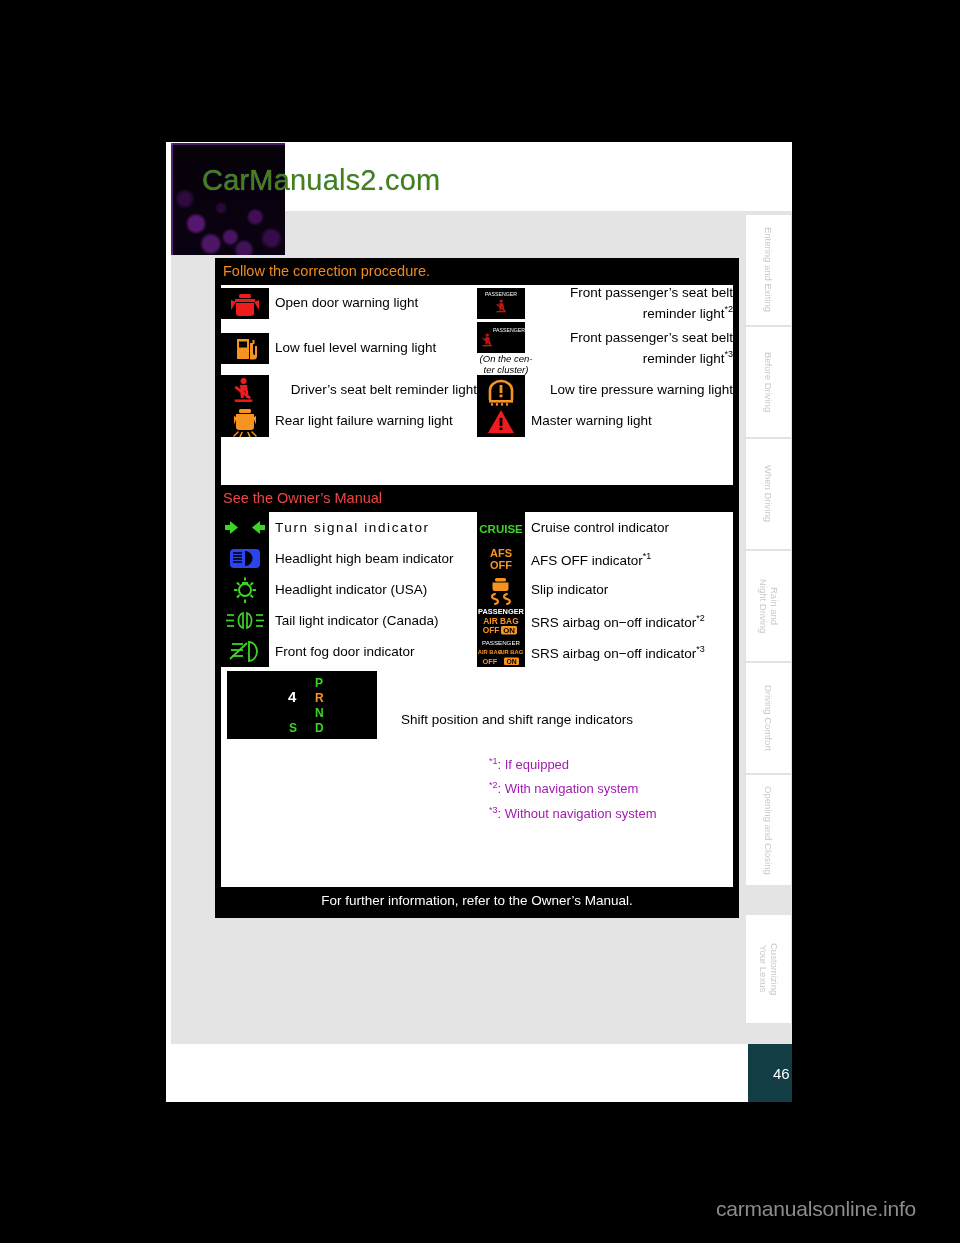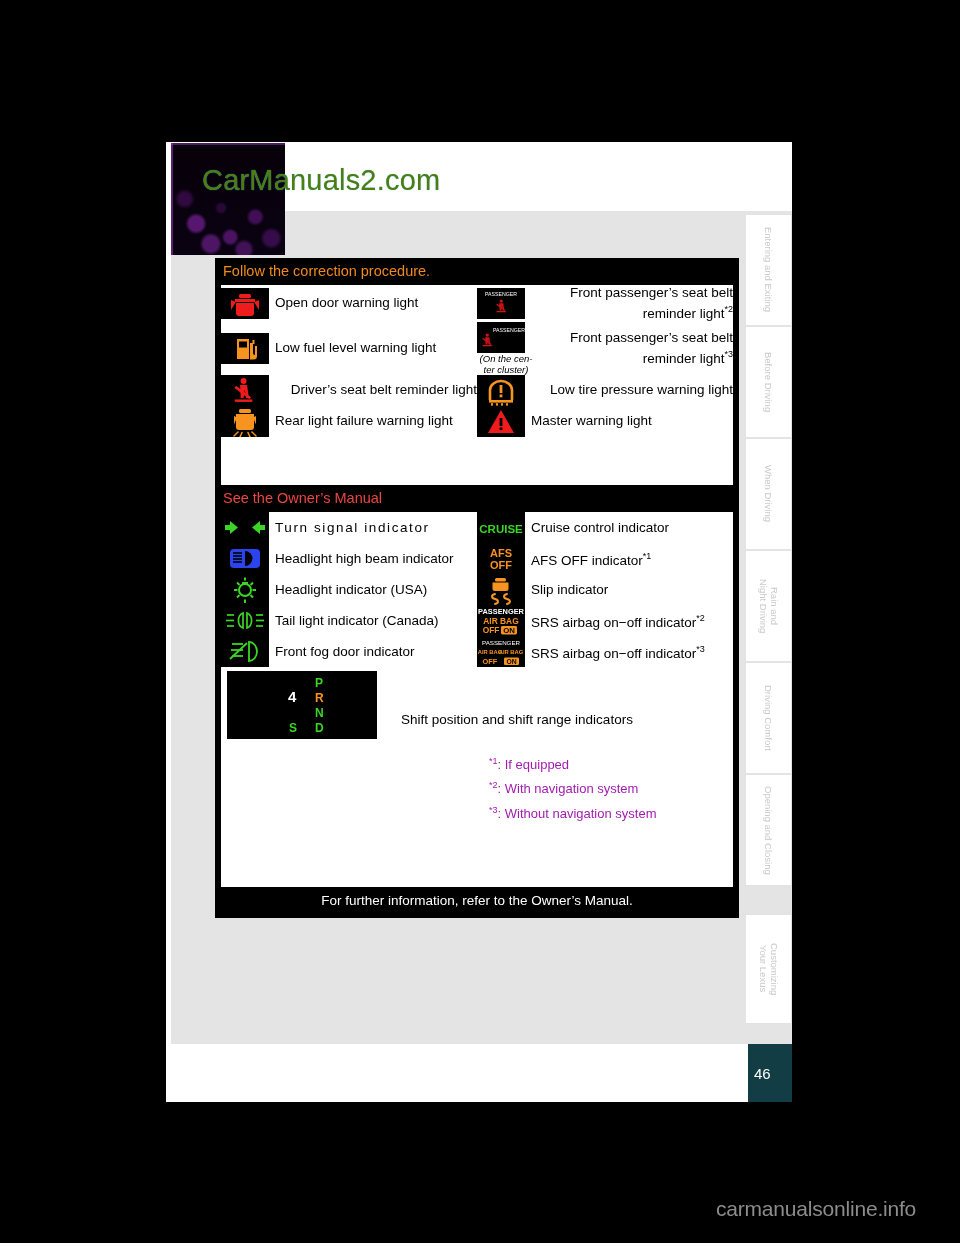--- a/index.html
+++ b/index.html
@@ -30,21 +30,21 @@
       letter-spacing:.2px;white-space:nowrap;z-index:4;
       text-shadow:0 0 1px rgba(76,195,240,.9);}
 
   
   #gray-area{position:absolute;left:5px;top:69px;width:621px;height:833px;background:#e4e4e4;}
 
   
   #bottom-strip{position:absolute;left:0;top:902px;width:626px;height:58px;background:#ffffff;}
   #page-num-tab{position:absolute;left:582px;top:902px;width:44px;height:58px;
       background:#123d45;color:#ffffff;font-size:15px;
-      display:flex;align-items:center;justify-content:flex-start;padding-left:6px;box-sizing:border-box;}
+      display:flex;align-items:center;justify-content:flex-start;padding-left:25px;box-sizing:border-box;}
 
   
   #sidebar{position:absolute;left:745px;top:214px;width:47px;height:806px;}
   .side-tab{position:absolute;left:0;width:47px;background:#ffffff;
       border:1px solid #e3e3e3;box-sizing:border-box;
       display:flex;align-items:center;justify-content:center;}
   .side-tab .vtxt{writing-mode:vertical-rl;text-orientation:mixed;
       font-size:9.5px;color:#c9c9c9;line-height:11px;text-align:center;white-space:pre;}
 
   

